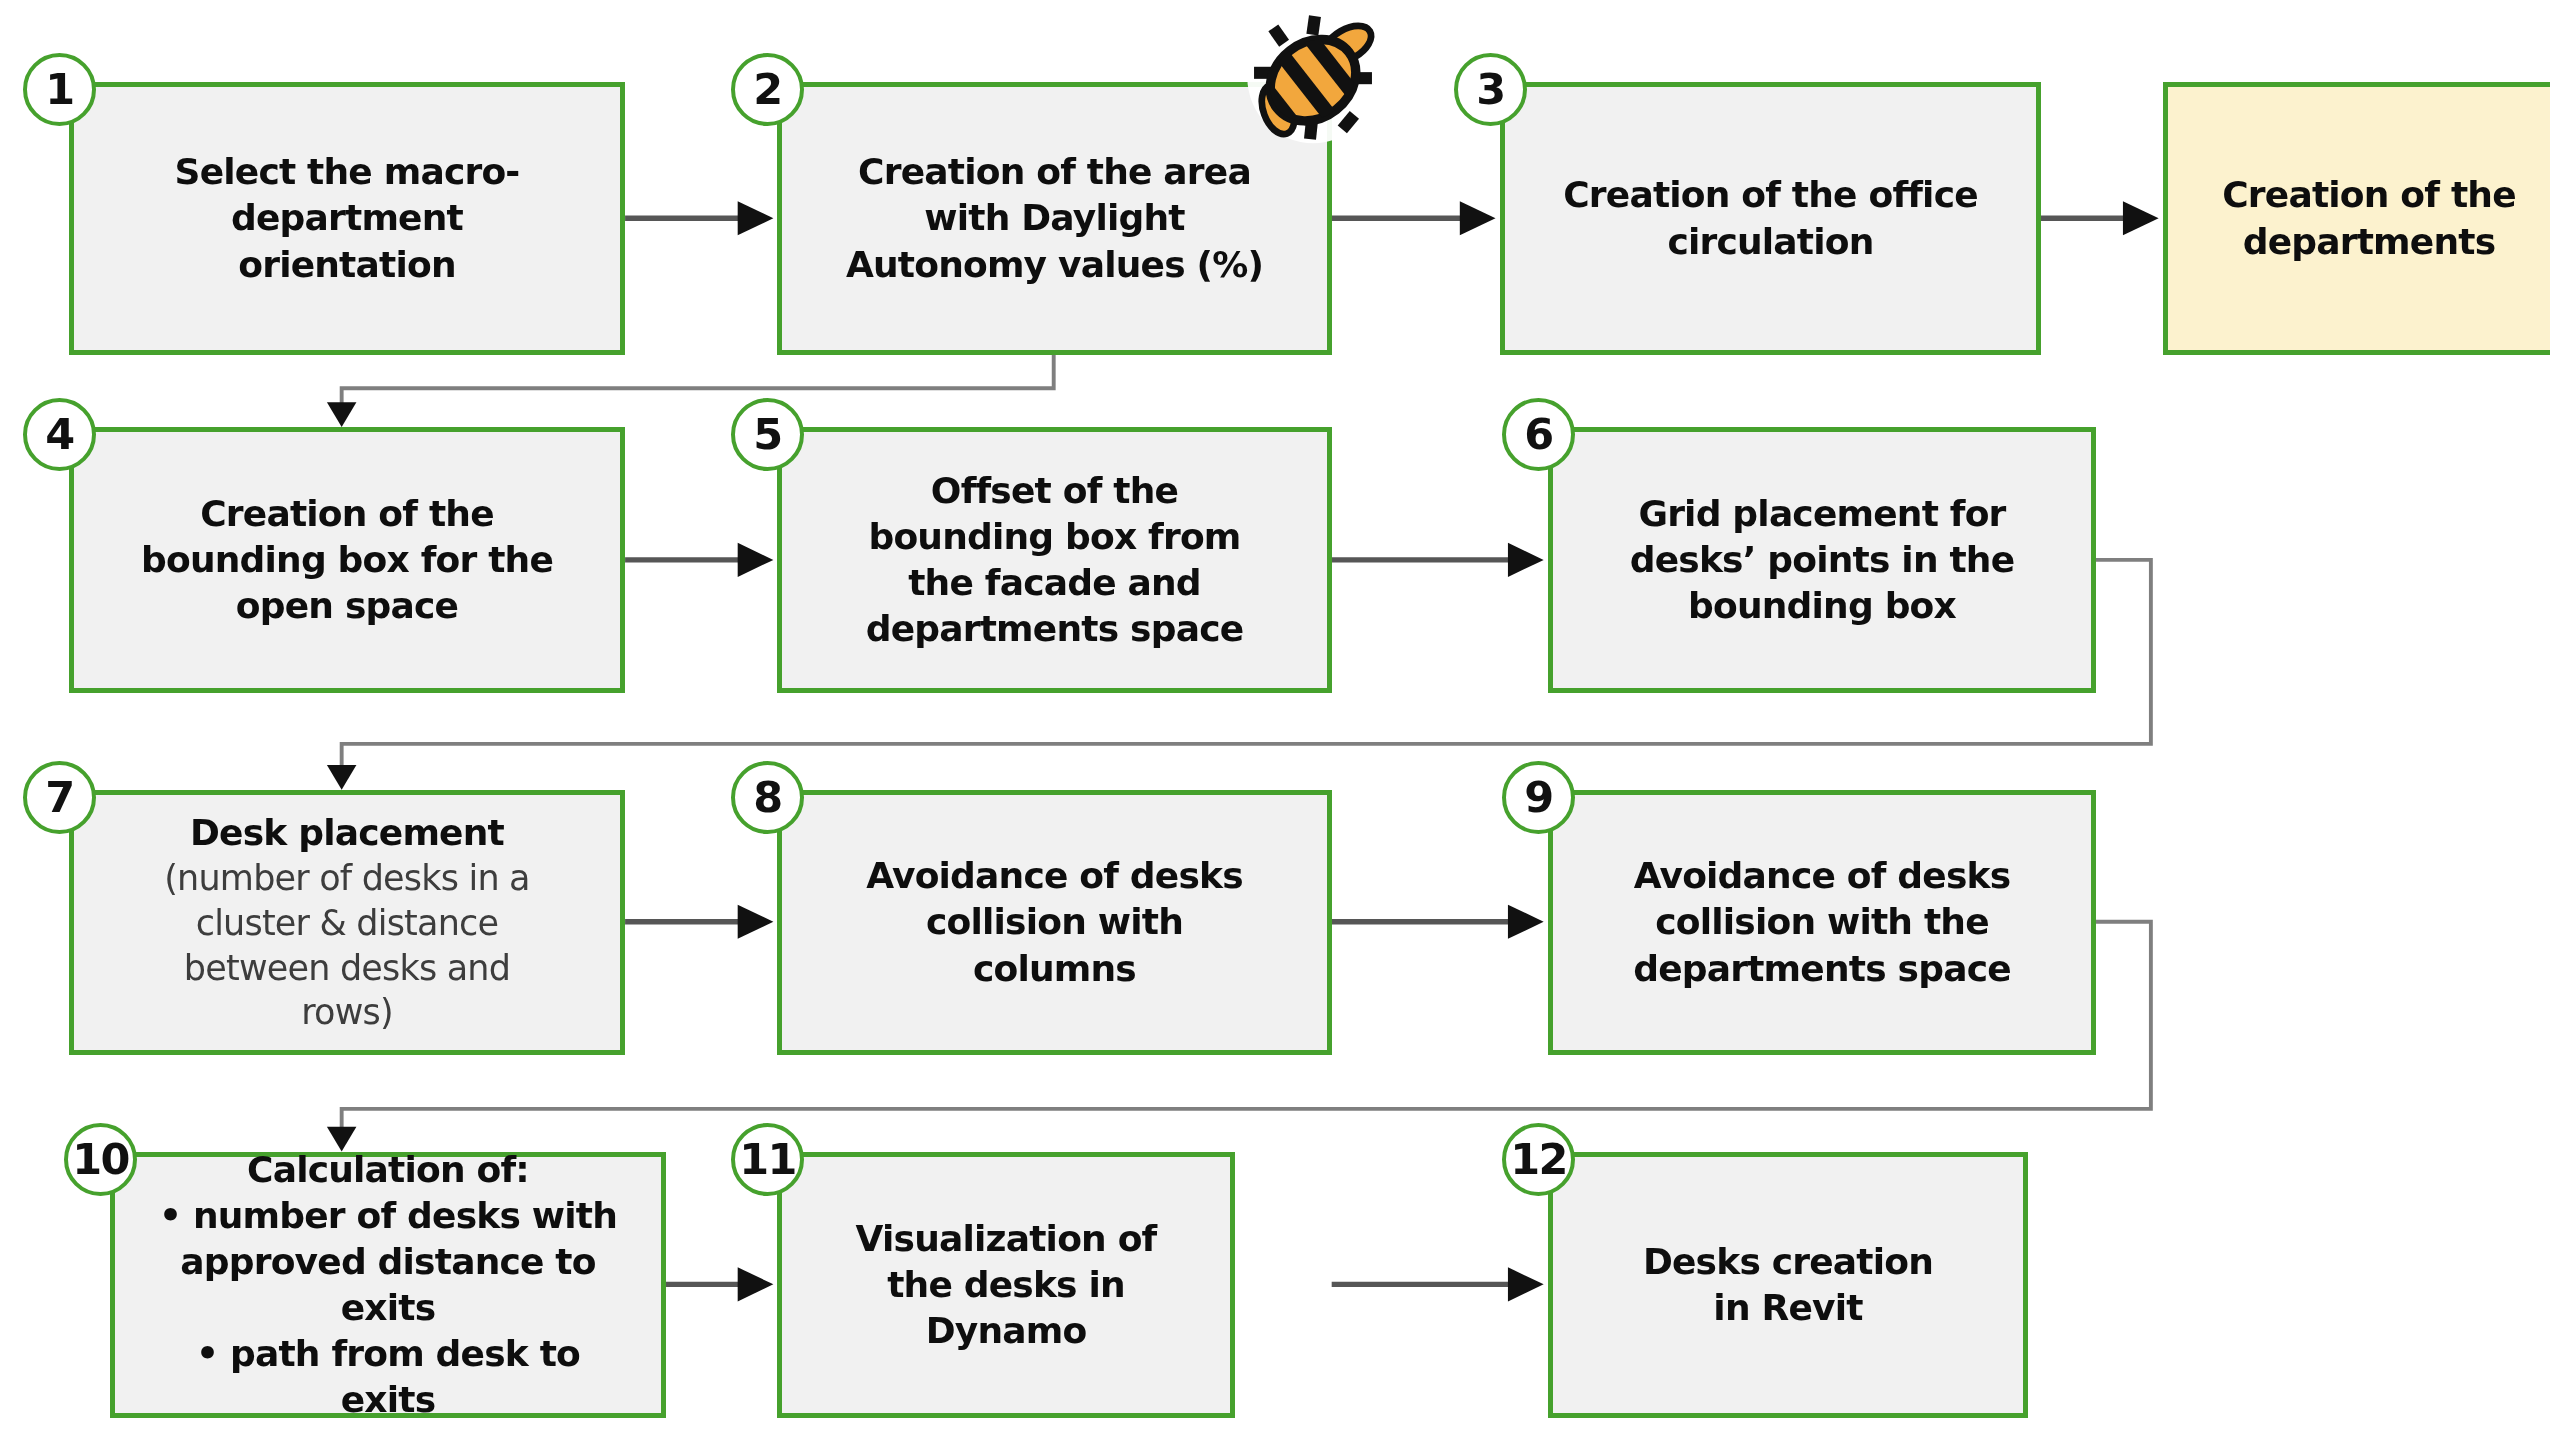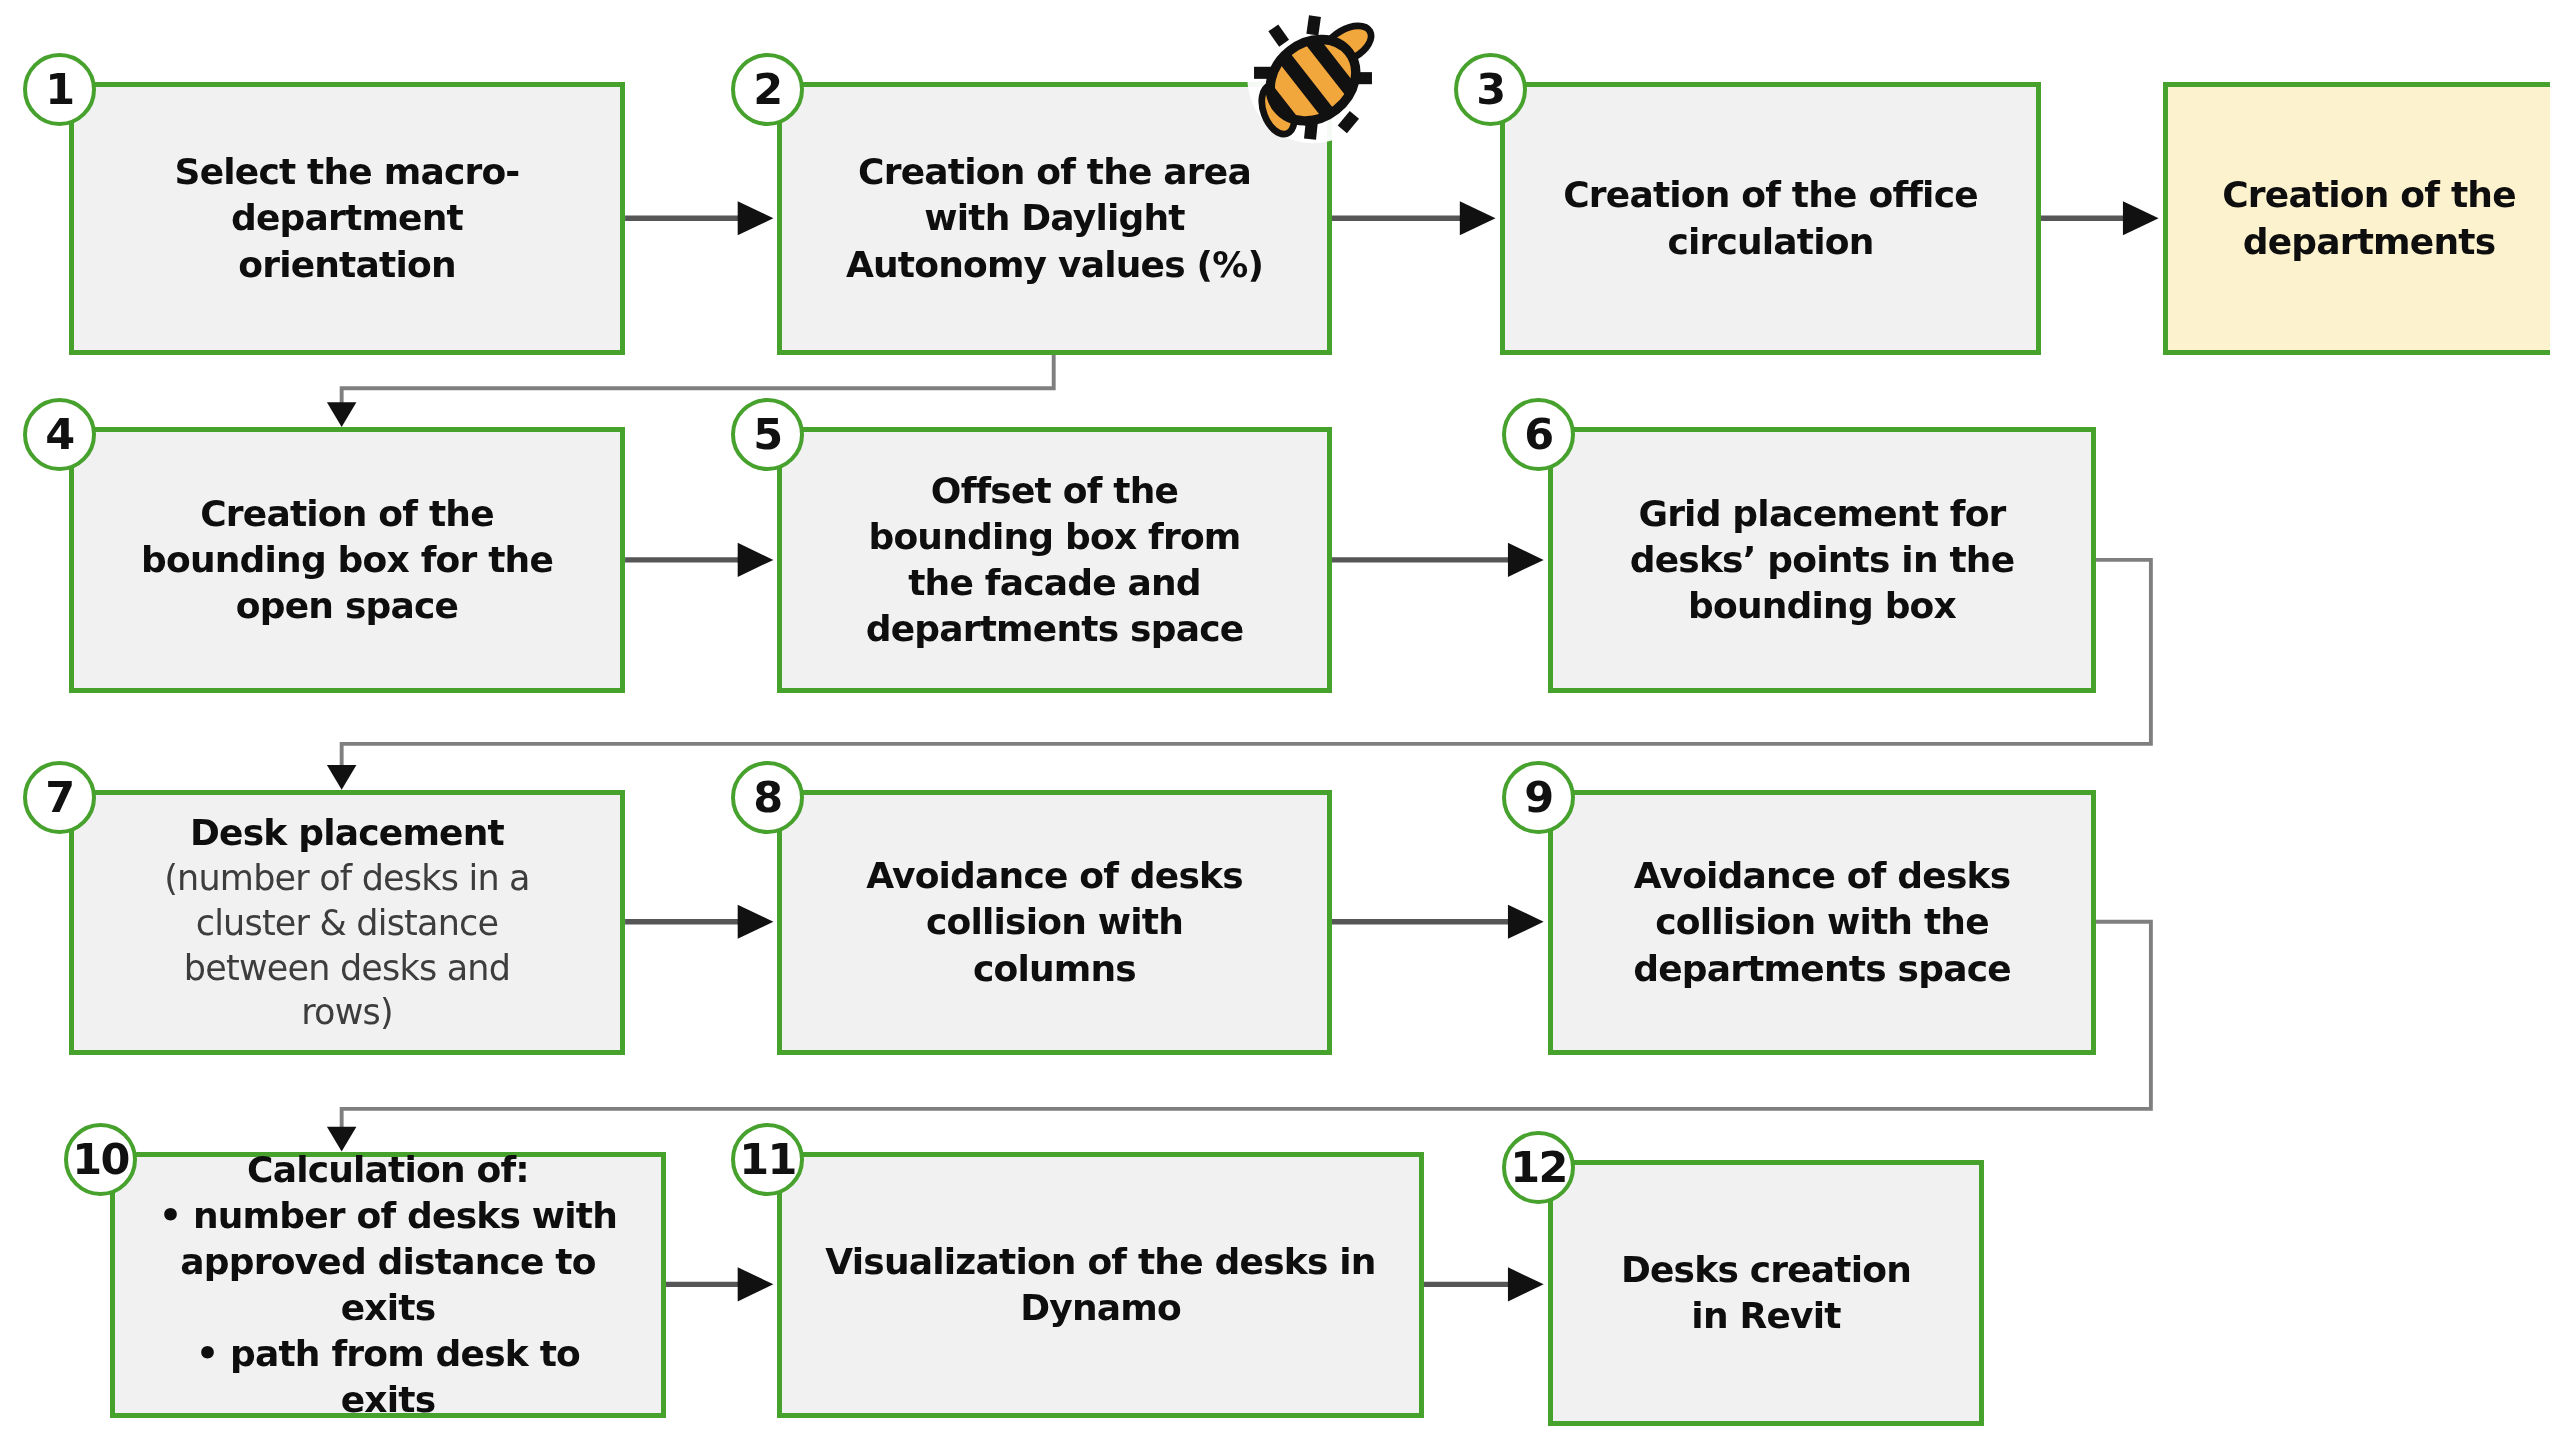--- a/index.html
+++ b/index.html
@@ -28,22 +28,22 @@
   .b2{left:777px;top:82px;width:555px;height:273px;padding:0 61px;}
   .b3{left:1500px;top:82px;width:541px;height:273px;padding:0 37px;}
   .by{left:2163px;top:82px;width:412px;height:273px;padding:0 43px;}
   .b4{left:69px;top:427px;width:556px;height:266px;padding:0 39px;}
   .b5{left:777px;top:427px;width:555px;height:266px;padding:0 61px;}
   .b6{left:1548px;top:427px;width:548px;height:266px;padding:0 57px;}
   .b7{left:69px;top:790px;width:556px;height:265px;padding:0 68px;}
   .b8{left:777px;top:790px;width:555px;height:265px;padding:0 61px;}
   .b9{left:1548px;top:790px;width:548px;height:265px;padding:0 57px;}
   .b10{left:69px;top:1152px;width:556px;height:266px;padding:0 29.5px;margin-left:41px;}
-  .b11{left:777px;top:1152px;width:647px;height:266px;padding:0 43px;}
-  .b12{left:1548px;top:1152px;width:436px;height:266px;padding:0 66px;margin-top:8px;}
+  .b11{left:777px;top:1152px;width:458px;height:266px;padding:0 43px;}
+  .b12{left:1548px;top:1152px;width:480px;height:266px;padding:0 66px;}
 
   
   .badge{
     position:absolute;z-index:3;left:-51px;top:-34px;width:73px;height:73px;
     background:#ffffff;border:4.7px solid #46a12d;border-radius:50%;
     display:flex;align-items:center;justify-content:center;box-sizing:border-box;
     font-size:43px;font-weight:700;color:#111;letter-spacing:-1.6px;
   }
 
   

